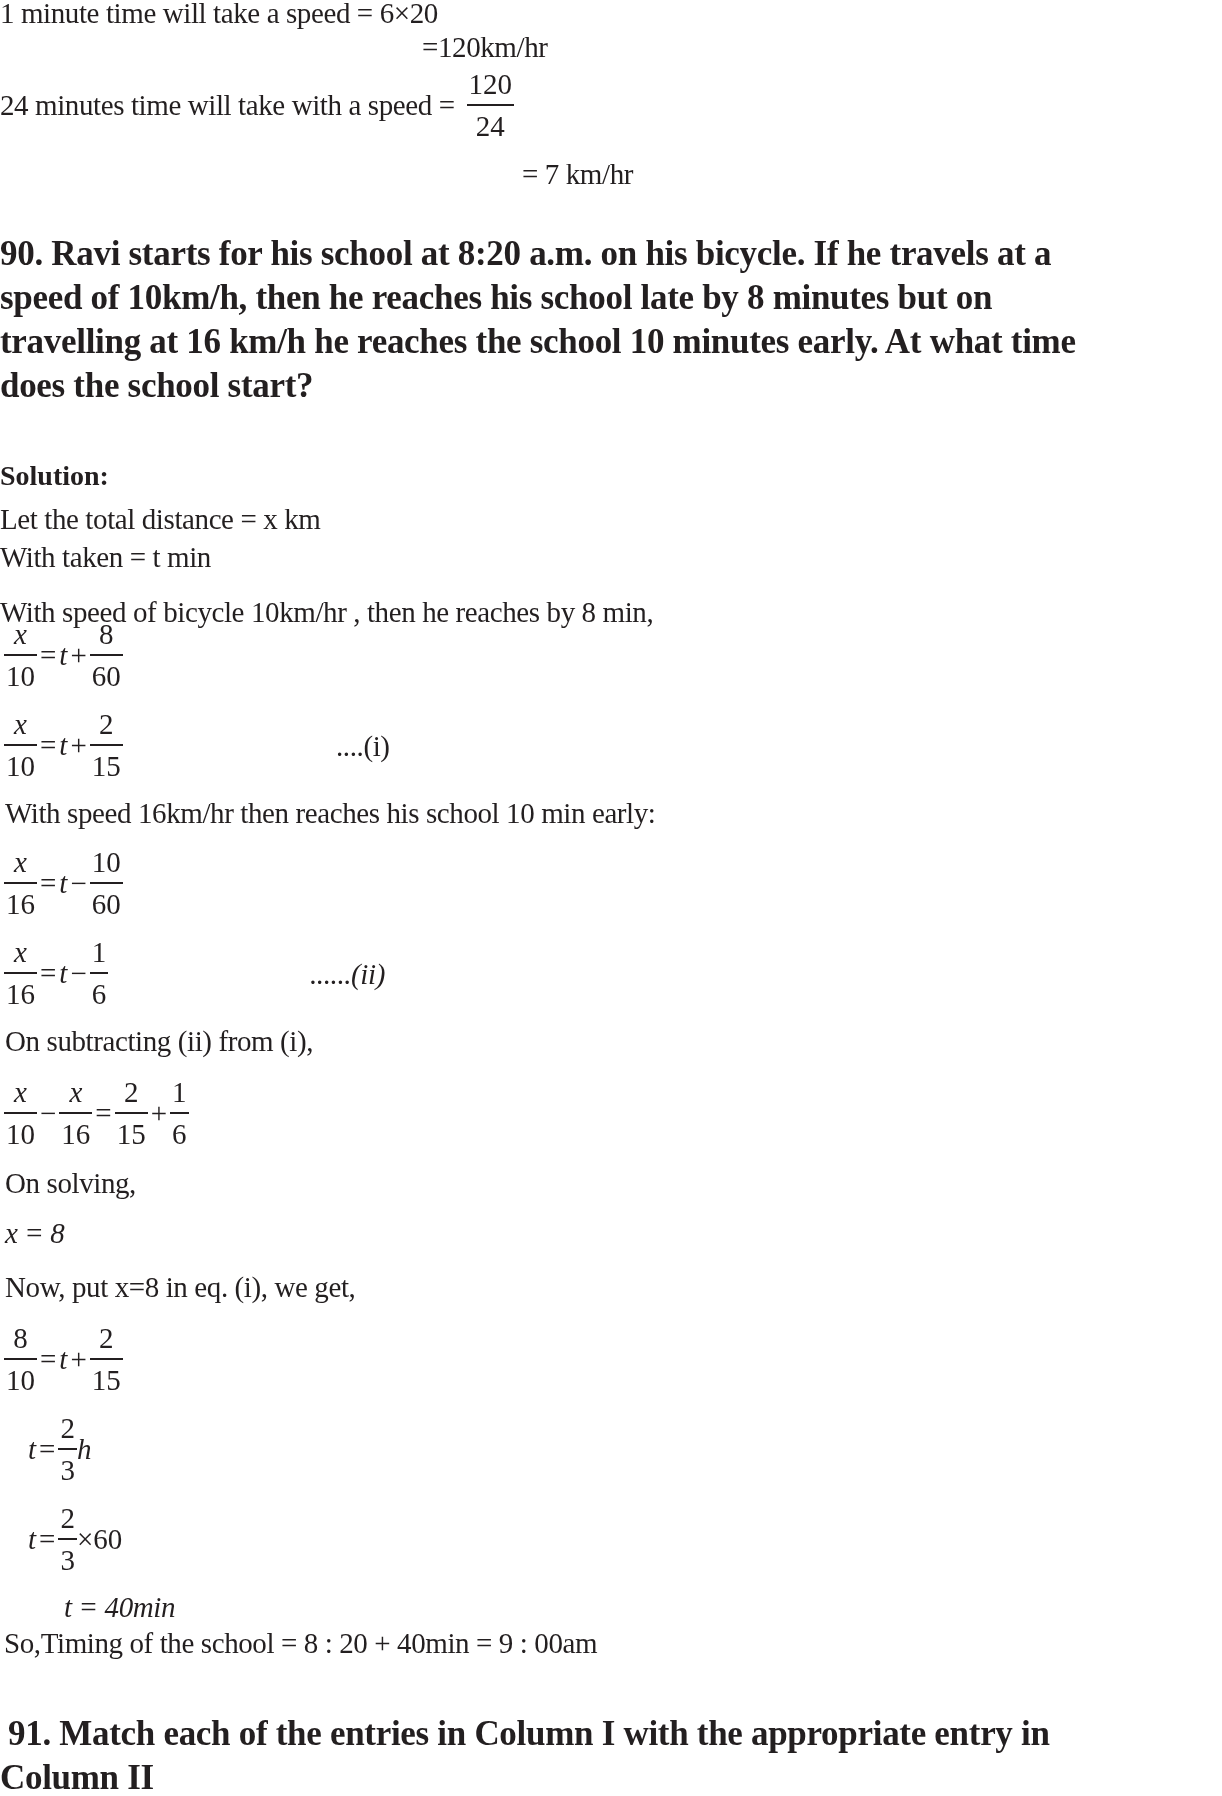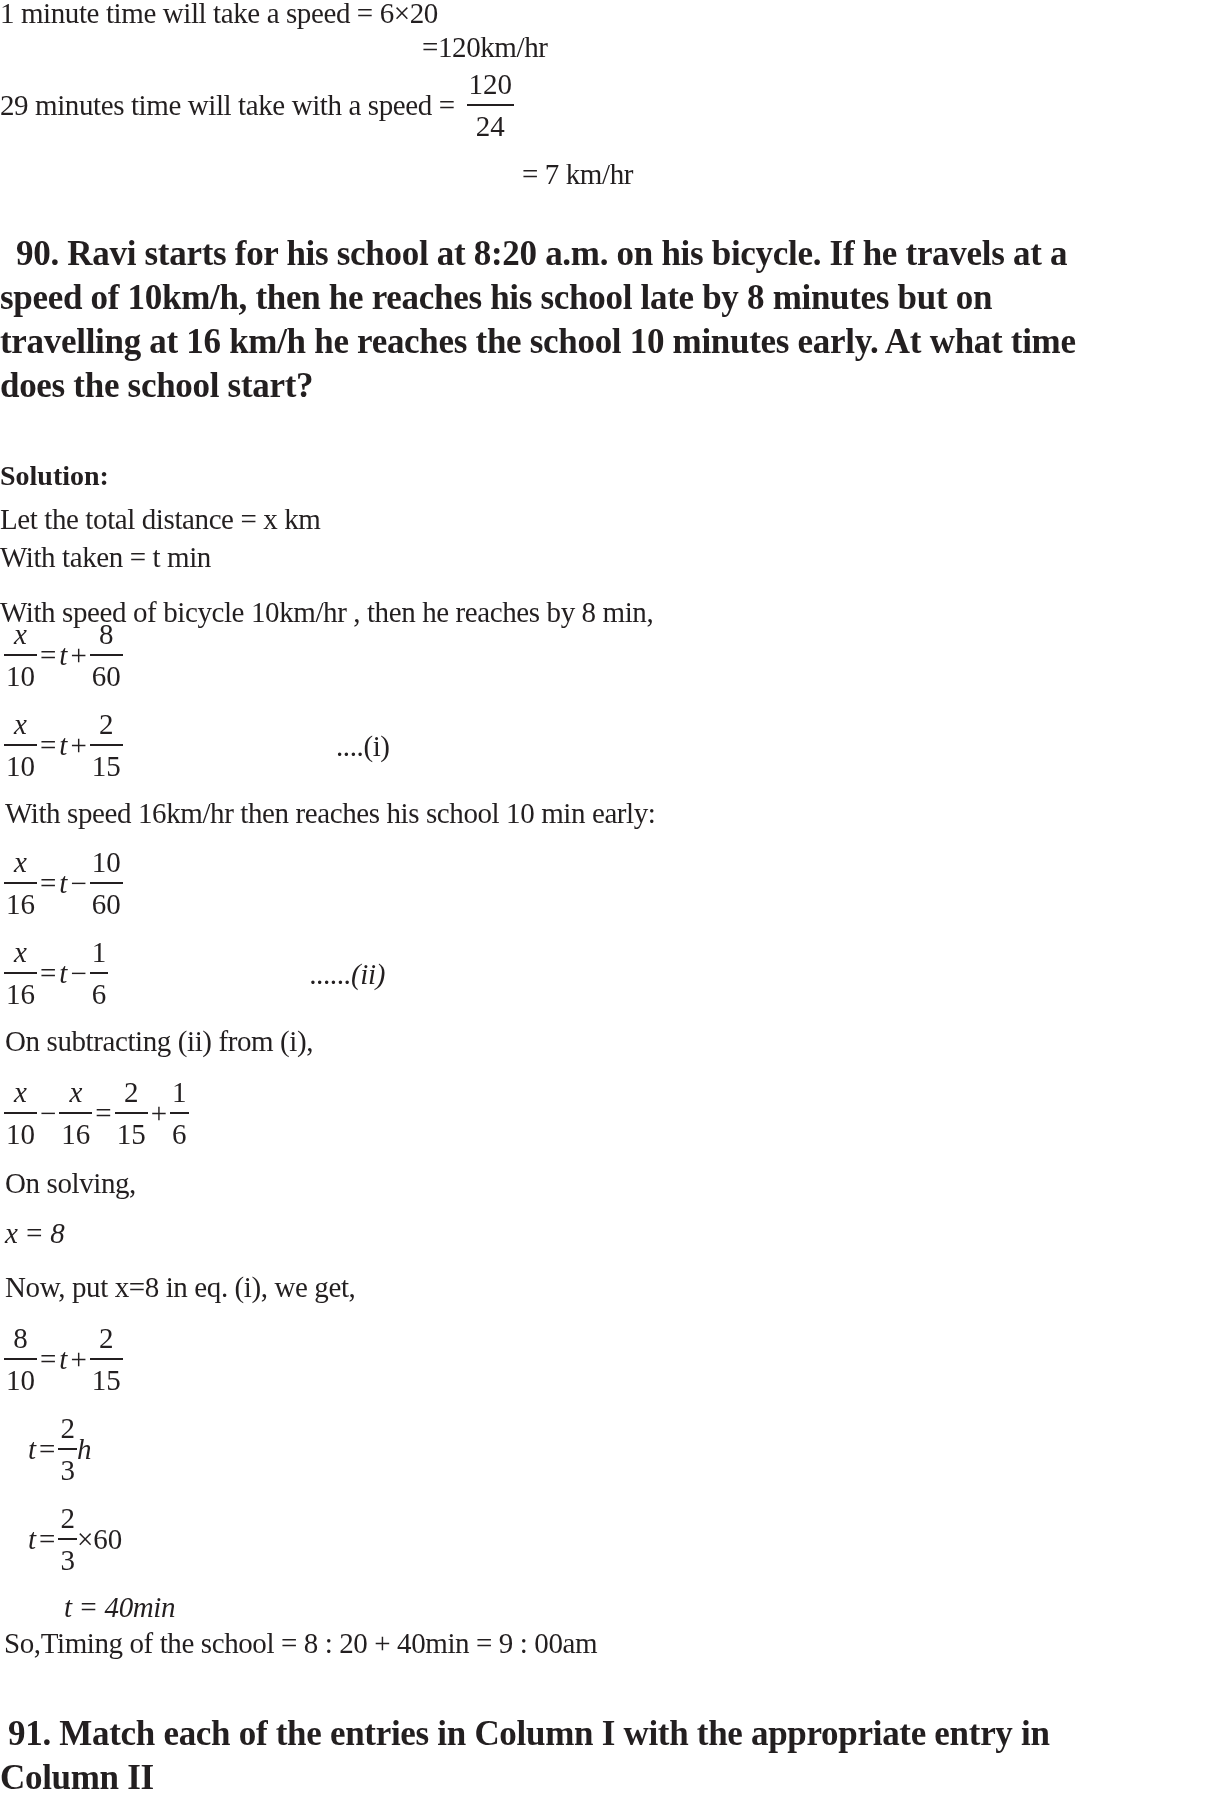--- a/index.html
+++ b/index.html
@@ -18,30 +18,30 @@
   .eqrow { position: absolute; display: flex; align-items: center; font-size: 29px; white-space: nowrap; }
   .op { padding: 0 3px; }
   .it { font-style: italic; }
 </style>
 </head>
 <body>
 
 <div class="abs txt" style="left:0;top:-4px;">1 minute time will take a speed = 6×20</div>
 <div class="abs txt" style="left:422px;top:30px;">=120km/hr</div>
 <div class="eqrow" style="left:0;top:64px;">
-  <span style="letter-spacing:-0.4px;">29 minutes time will take with a speed =</span>
+  <span style="letter-spacing:-0.4px;">24 minutes time will take with a speed =</span>
   <span class="frac" style="margin-left:12px;">
     <span class="num">120</span>
     <span class="bar"></span>
     <span class="den">24</span>
   </span>
 </div>
 <div class="abs txt" style="left:522px;top:157px;">= 7 km/hr</div>
 
-<div class="abs q" style="left:16px;top:232px;">90. Ravi starts for his school at 8:20 a.m. on his bicycle. If he travels at a</div>
+<div class="abs q" style="left:0;top:232px;">90. Ravi starts for his school at 8:20 a.m. on his bicycle. If he travels at a</div>
 <div class="abs q" style="left:0;top:276px;">speed of 10km/h, then he reaches his school late by 8 minutes but on</div>
 <div class="abs q" style="left:0;top:320px;">travelling at 16 km/h he reaches the school 10 minutes early. At what time</div>
 <div class="abs q" style="left:0;top:364px;">does the school start?</div>
 
 <div class="abs sol" style="left:0;top:456px;">Solution:</div>
 <div class="abs txt" style="left:0;top:502px;">Let the total distance = x km</div>
 <div class="abs txt" style="left:0;top:540px;">With taken = t min</div>
 <div class="abs txt" style="left:0;top:578px;margin-top:17px;">With speed of bicycle 10km/hr , then he reaches by 8 min,</div>
 
 <div class="eqrow" style="left:4px;top:614px;">

